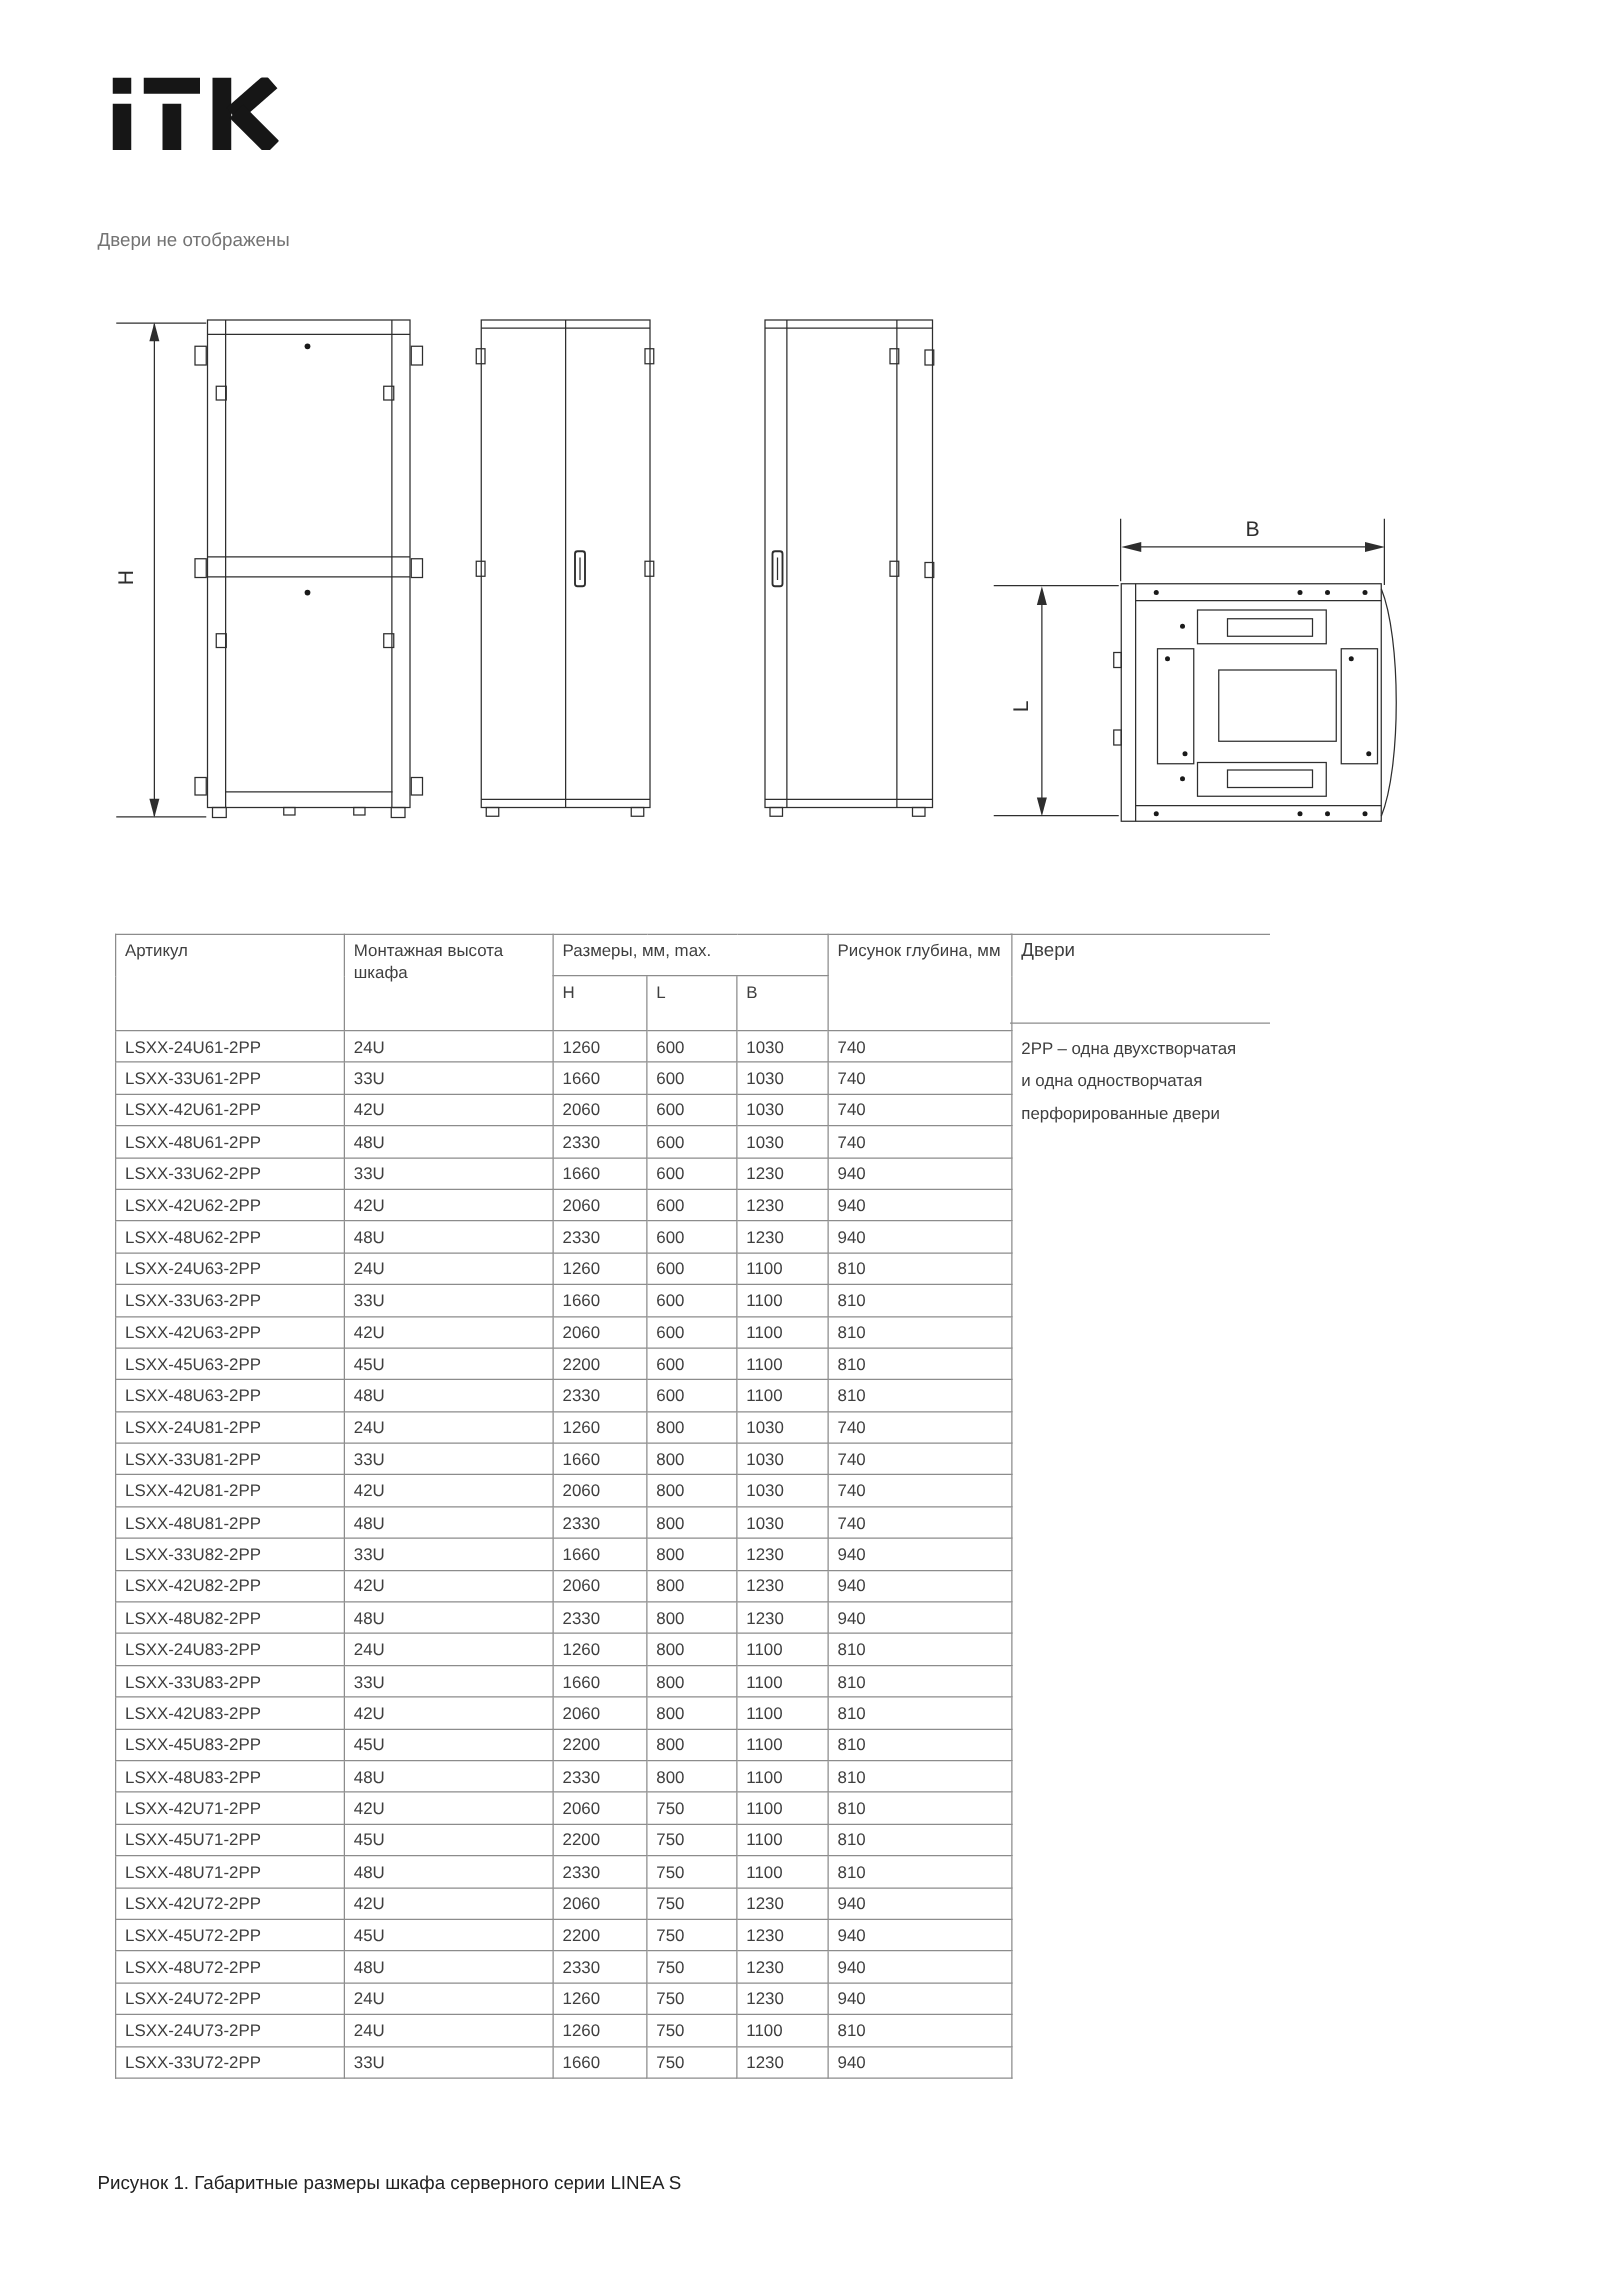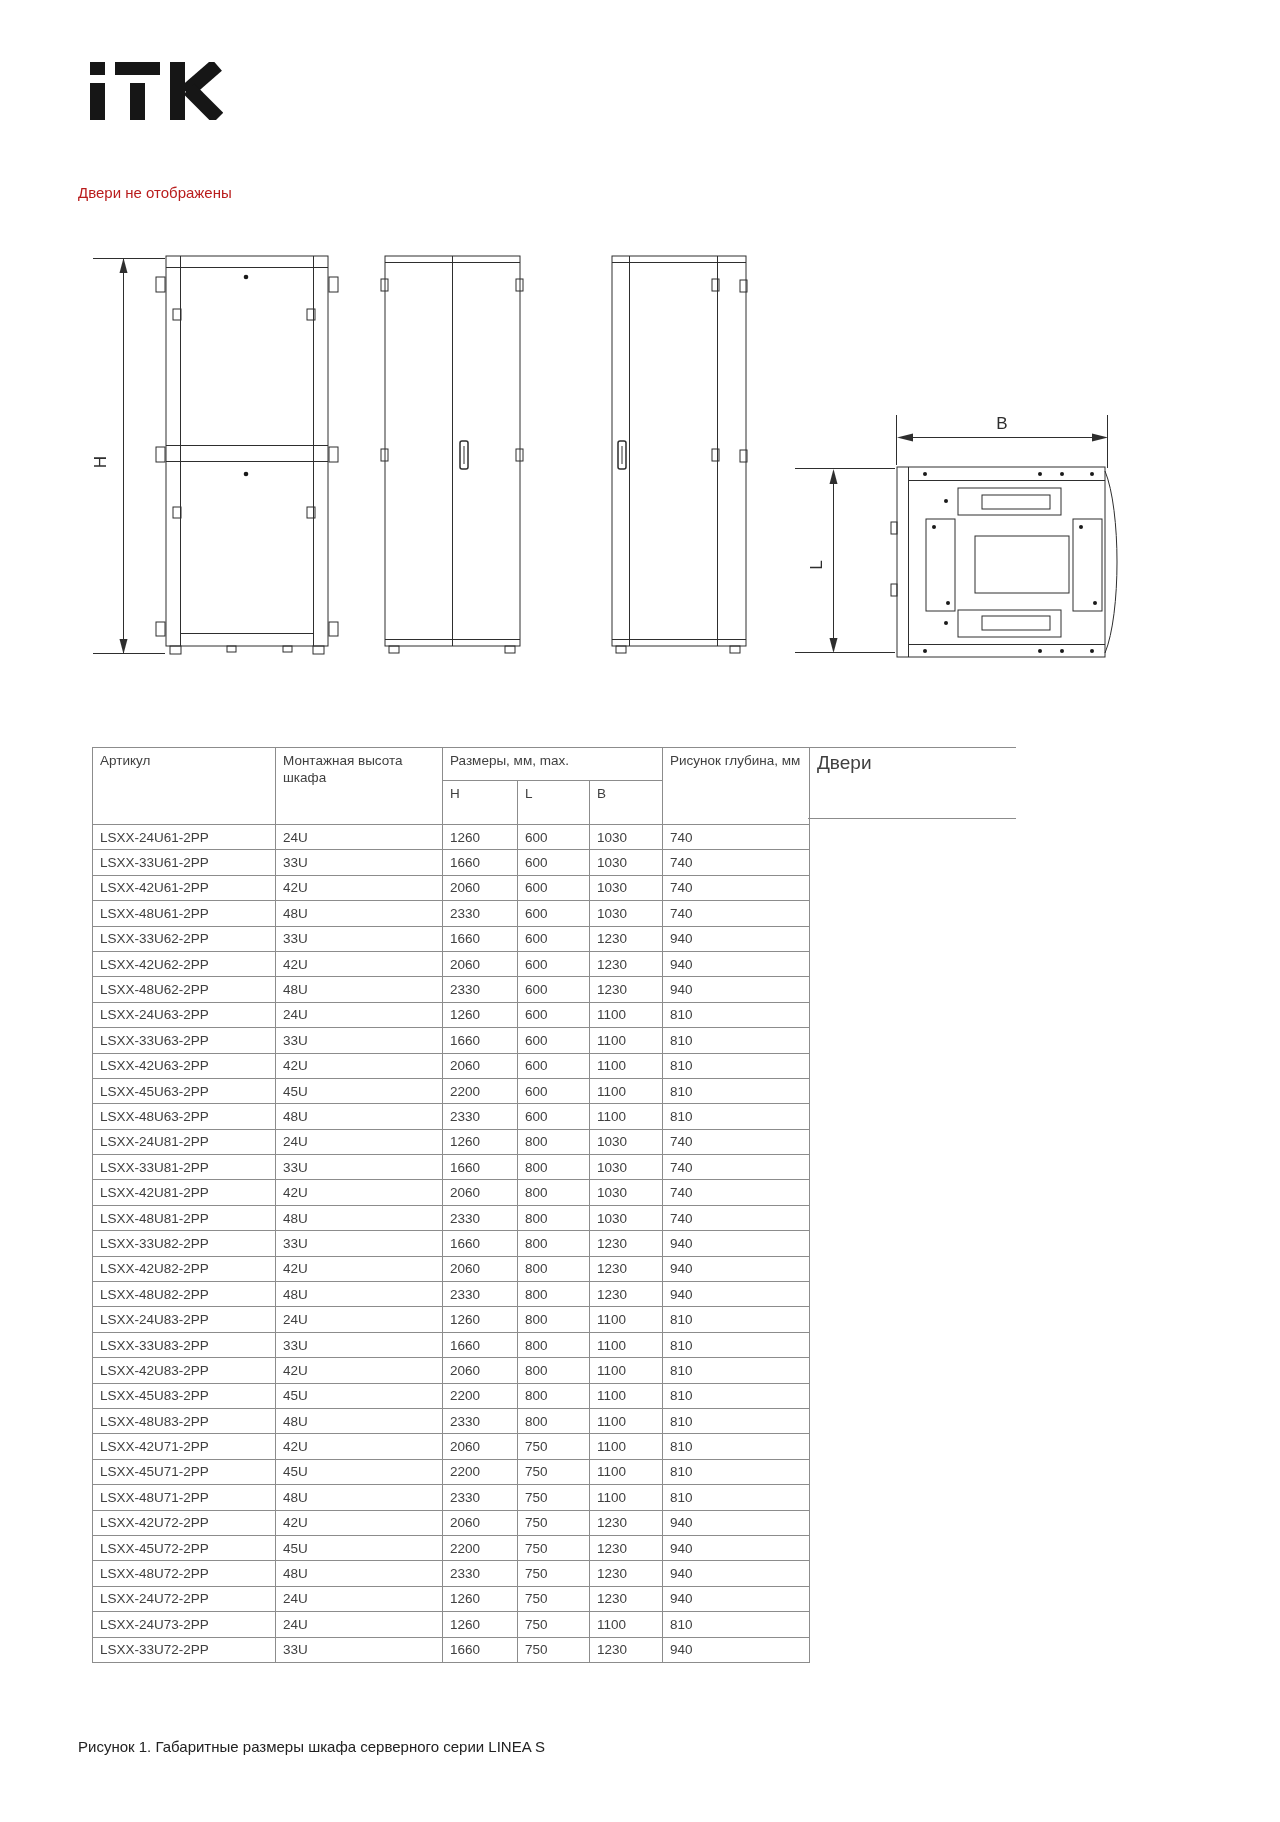--- a/index.html
+++ b/index.html
@@ -2,41 +2,41 @@
 <html><head>
 <meta charset="utf-8">
 <style>
   html,body{margin:0;padding:0;}
   body{
     width:1280px;height:1822px;position:relative;background:#ffffff;
     font-family:"Liberation Sans", sans-serif;color:#3b3b3b;overflow:hidden;
   }
   .abs{position:absolute;}
   
-  #doors-note-top{left:78px;top:184px;font-size:15px;color:#b91c1c;}
+  #doors-note-top{left:78px;top:184px;font-size:15px;color:#737373;}
   #figure-caption{left:78px;top:1738px;font-size:15px;color:#222;}
   
   #spec-table-wrap{left:92px;top:747px;}
   table.spec{border-collapse:collapse;table-layout:fixed;width:717px;}
   .spec th,.spec td{
     border:1px solid #8c8c8c;font-weight:normal;text-align:left;
     font-size:13.5px;color:#3f3f3f;box-sizing:border-box;
   }
   .spec thead th{vertical-align:top;padding:4px 4px 11px 7px;line-height:17px;}
   .spec thead tr.h1 th{height:26px;}
   .spec thead tr.h2 th{height:44px;}
   .spec tbody td{height:25.4px;padding:0 4px 0 7px;vertical-align:middle;}
   
   #doors-panel{
     left:808px;top:747px;width:208px;height:911px;
     border-top:1px solid #8c8c8c;box-sizing:border-box;
   }
   #doors-header{
     height:71px;border-bottom:1px solid #8c8c8c;box-sizing:border-box;
-    padding:4px 0 0 9px;font-size:19px;color:#3f3f3f;
+    padding:4px 0 0 9px;font-size:15px;color:#3f3f3f;
   }
   #doors-note{padding:7px 0 0 9px;font-size:13.5px;color:#3f3f3f;line-height:26px;}
   
   #drawings{left:0;top:0;pointer-events:none;}
   #drawings text{font-family:"Liberation Sans", sans-serif;}
 </style>
 </head>
 <body>
 
 <svg class="abs" id="itk-logo" style="left:90px;top:62px;" width="133" height="58" viewBox="0 0 133 58">
@@ -464,15 +464,20 @@
           <td>750</td>
           <td>1230</td>
           <td>940</td>
         </tr>
       </tbody>
   </table>
 </div>
 
 <div class="abs" id="doors-panel">
   <div id="doors-header">Двери</div>
+  <div id="doors-note">
+      <div>2PP – одна двухстворчатая</div>
+      <div>и одна одностворчатая</div>
+      <div>перфорированные двери</div>
+    </div>
 </div>
 
 <div class="abs" id="figure-caption">Рисунок 1. Габаритные размеры шкафа серверного серии LINEA S</div>
 
 </body></html>

